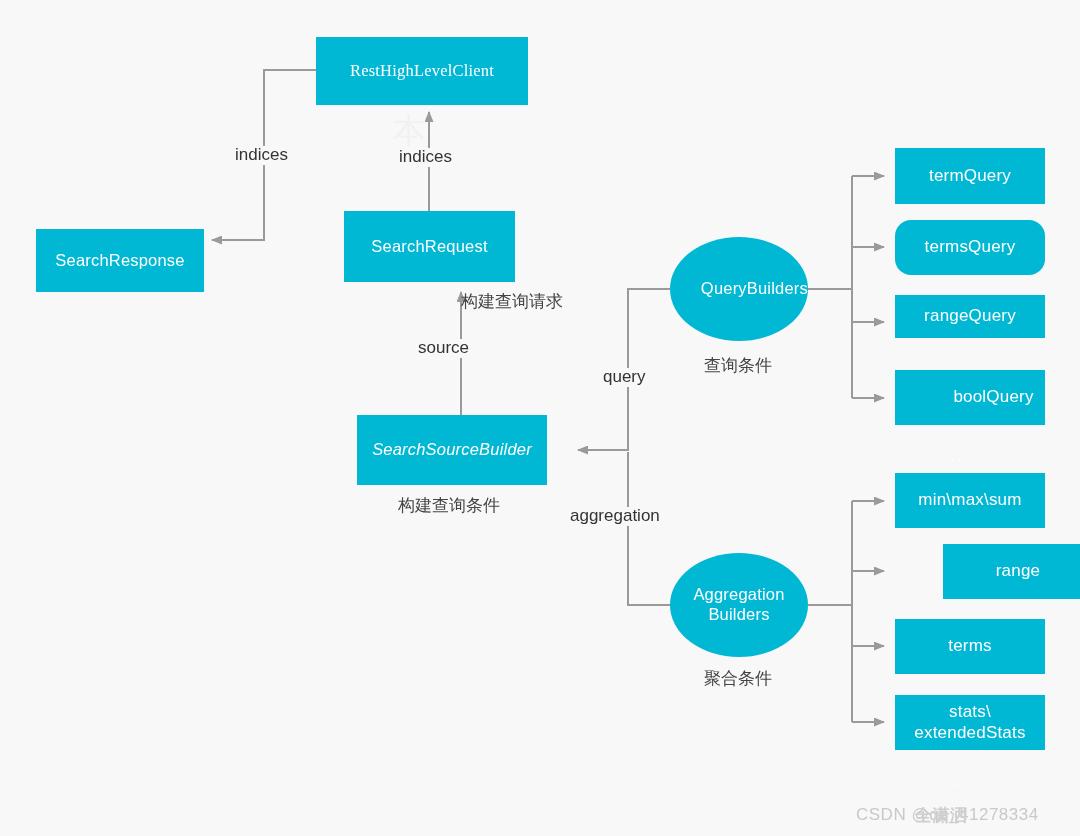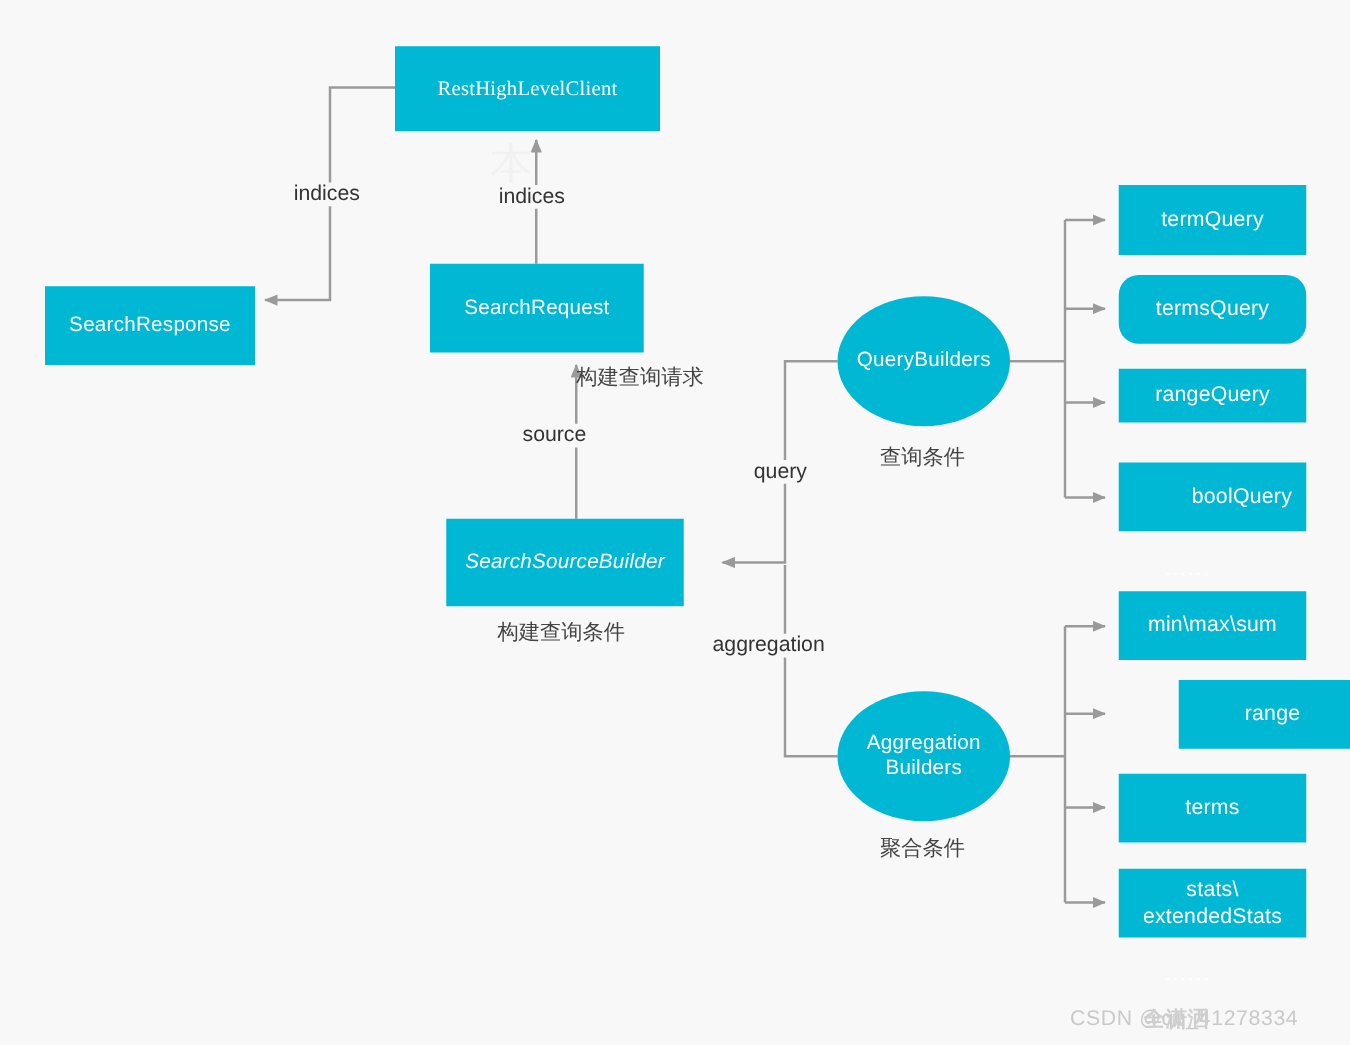--- a/index.html
+++ b/index.html
@@ -147,21 +147,21 @@
   </div>
 
   <div class="node" style="left:344px; top:211px; width:171px; height:71px;">
     <span>SearchRequest</span>
   </div>
 
   <div class="node" style="left:357px; top:415px; width:190px; height:70px;font-style:italic;">
     <span>SearchSourceBuilder</span>
   </div>
 
-  <div class="node ellipse" style="left:670px; top:237px; width:138px; height:104px;">
+  <div class="node ellipse" style="left:670px; top:237px; width:138px; height:104px;justify-content:flex-end;">
     <span>QueryBuilders</span>
   </div>
 
   <div class="node ellipse" style="left:670px; top:553px; width:138px; height:104px;">
     <span>
       <span>Aggregation</span><br>
       <span>Builders</span>
     </span>
   </div>
 

